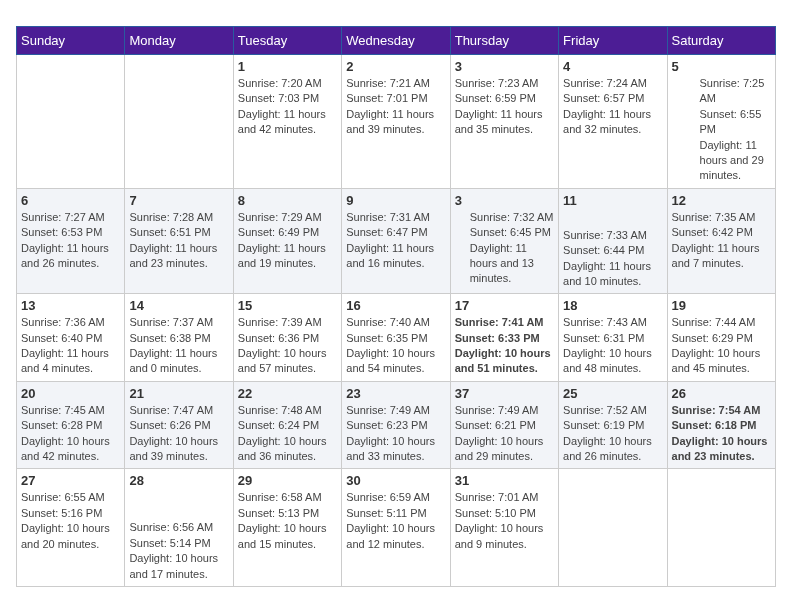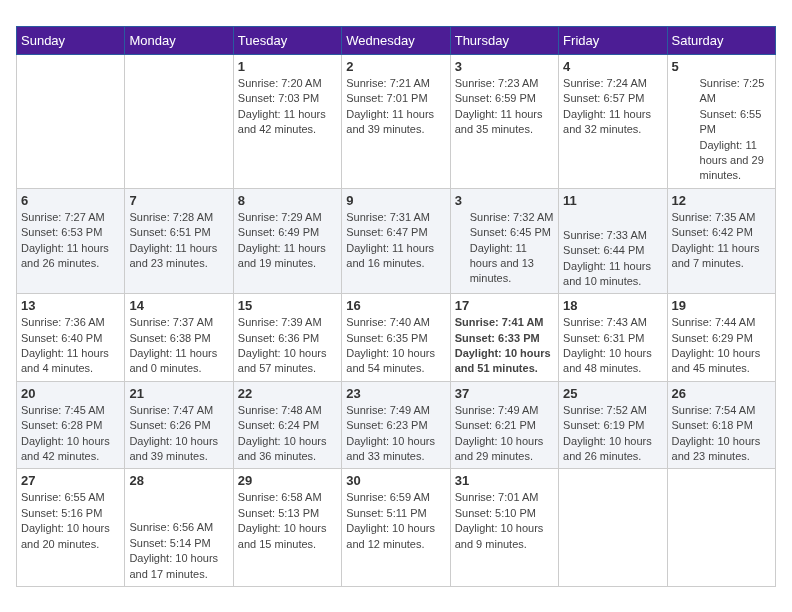--- a/index.html
+++ b/index.html
@@ -268,21 +268,21 @@
 Daylight: 10 hours and 29 minutes.</div>
         </td>
         <td>
           <span class="day-number">25</span>
           <div class="day-info" style="white-space: pre-line;">Sunrise: 7:52 AM
 Sunset: 6:19 PM
 Daylight: 10 hours and 26 minutes.</div>
         </td>
         <td>
           <span class="day-number">26</span>
-          <div class="day-info" style="white-space: pre-line;">Sunrise: 7:54 AM
+          <div class="day-info" style="white-space: pre-line; font-weight: bold;">Sunrise: 7:54 AM
 Sunset: 6:18 PM
 Daylight: 10 hours and 23 minutes.</div>
         </td>
       </tr>
       <tr>
         <td>
           <span class="day-number">27</span>
           <div class="day-info" style="white-space: pre-line;">Sunrise: 6:55 AM
 Sunset: 5:16 PM
 Daylight: 10 hours and 20 minutes.</div>

